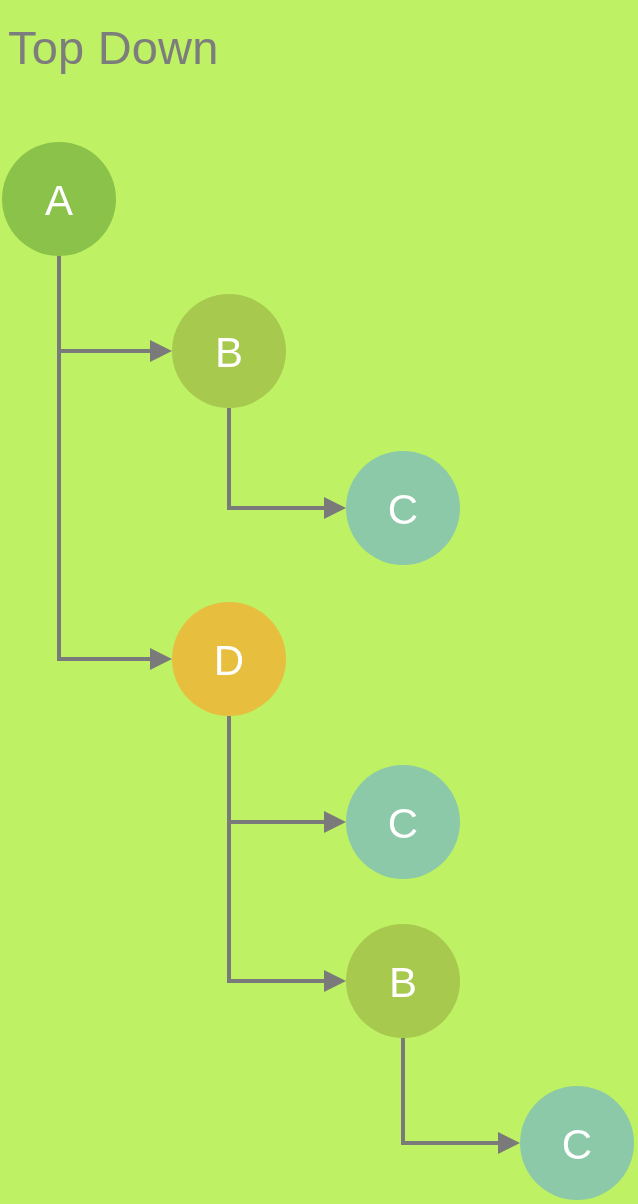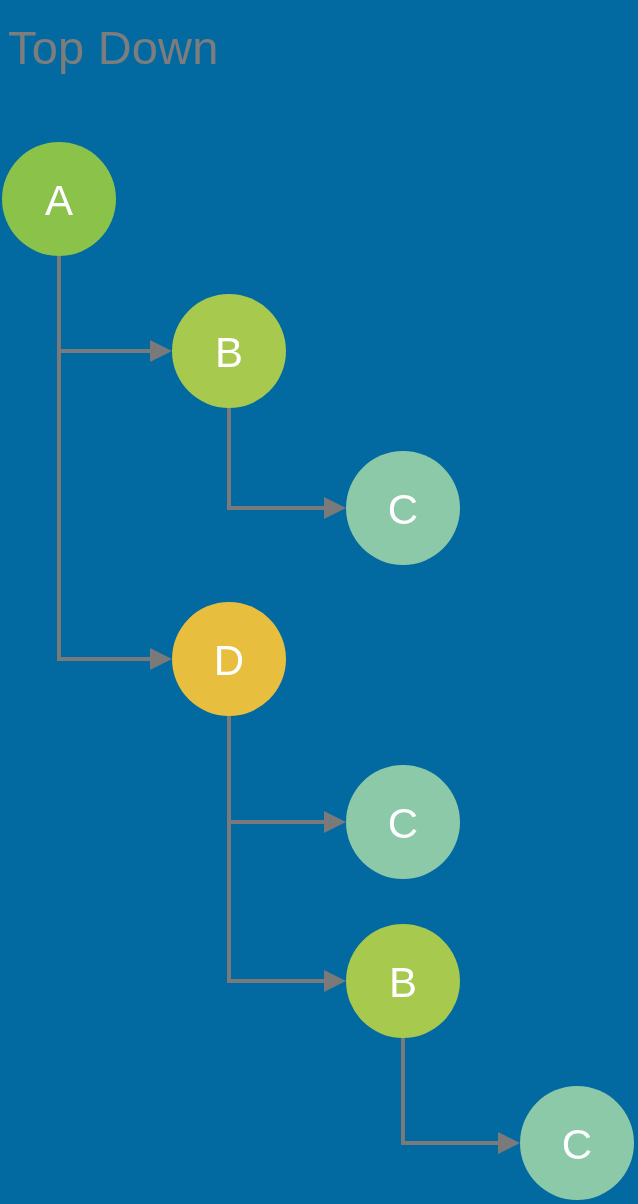--- a/index.html
+++ b/index.html
@@ -11,21 +11,21 @@
   body {
     width: 638px;
     height: 1204px;
     overflow: hidden;
     font-family: "Liberation Sans", sans-serif;
   }
   #canvas {
     position: relative;
     width: 638px;
     height: 1204px;
-    background: #0369a1;
+    background: #bef264;
   }
   #diagram-svg {
     position: absolute;
     top: 0;
     left: 0;
     width: 638px;
     height: 1204px;
     display: block;
   }
   .diagram-title {

